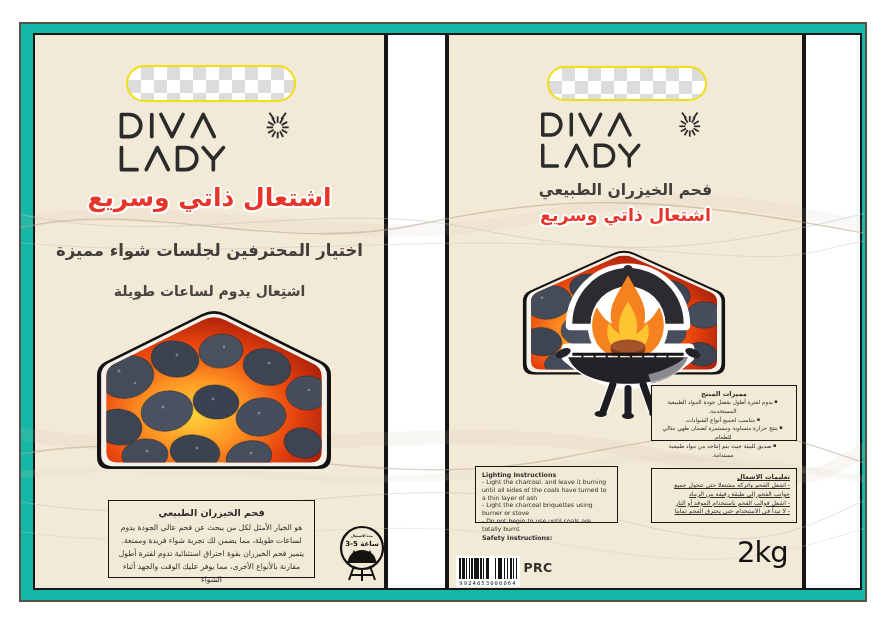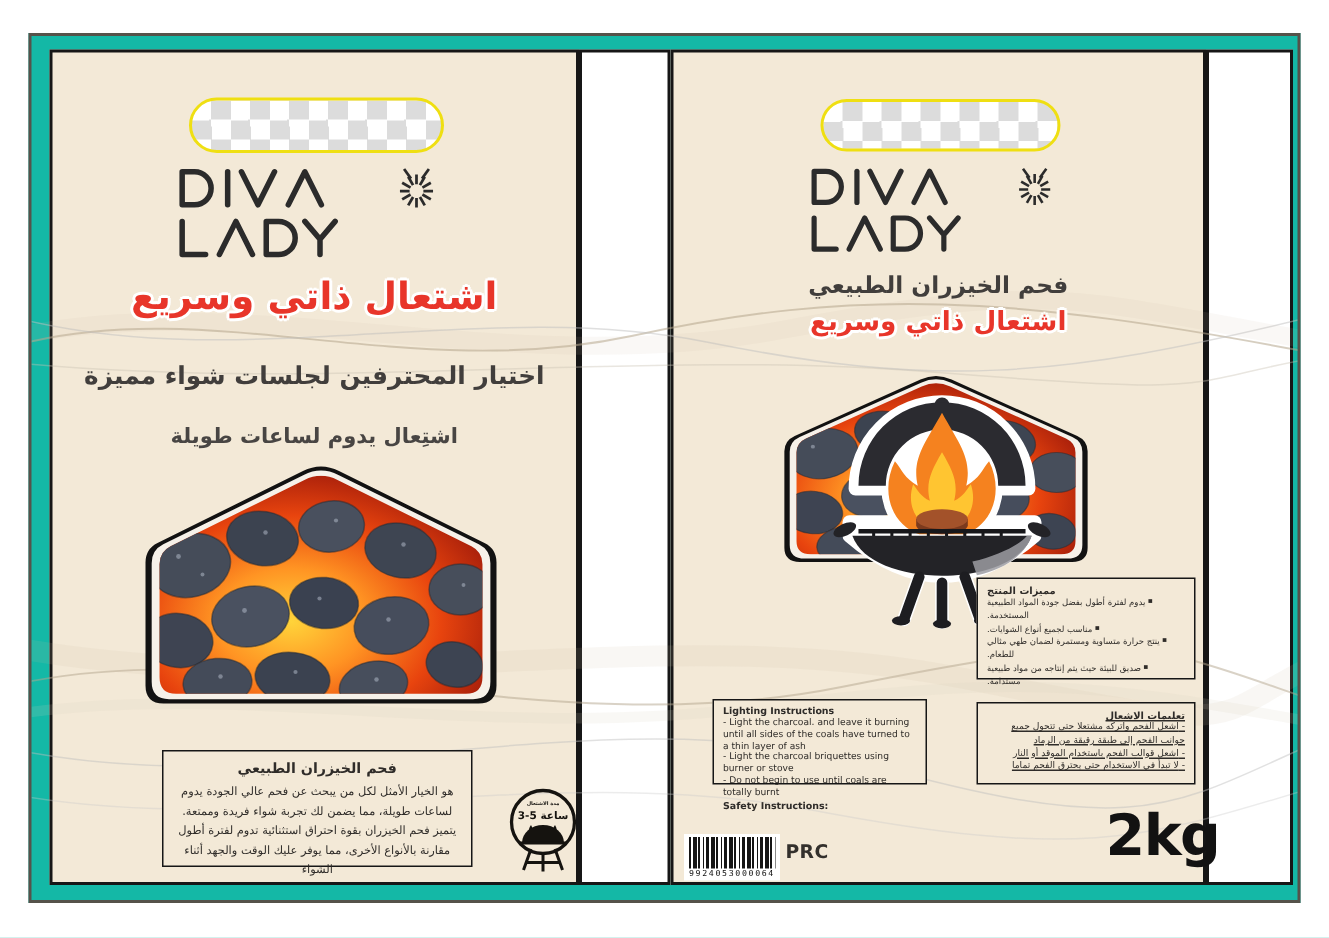--- a/index.html
+++ b/index.html
@@ -30,40 +30,40 @@
   .txtbox{position:absolute;border:1.6px solid #161616;background:#f3e9d7;padding:4px 6px;
           text-align:center;color:#2f2c29;}
   .txtbox .bx-title{font-weight:bold;}
   .list-item{white-space:normal;}
   .dash-list .list-item::before{content:"- ";}
   .sq-list .list-item{padding-right:3px;}
   .sq-list .list-item::before{content:"▪ ";font-size:5px;vertical-align:1px;}
   #desc-box{left:73px;top:465px;width:207px;height:78px;}
   #desc-box .bx-title{font-size:9.5px;margin:2px 0 3px;}
   #desc-box .bx-body{font-size:7.6px;line-height:1.72;font-weight:500;}
-  #features-box{left:202px;top:350px;width:146px;height:68px;text-align:left;}
+  #features-box{left:202px;top:350px;width:146px;height:56px;text-align:center;}
   #features-box .bx-title{font-size:6.6px;}
   #features-box .list-item{font-size:5.7px;line-height:1.55;}
   #instr-ar-box{left:202px;top:433px;width:146px;height:55px;text-align:right;text-decoration:underline;}
   #instr-ar-box .bx-title{font-size:6.6px;font-weight:bold;}
   #instr-ar-box .list-item{font-size:6.1px;line-height:1.45;}
   #instr-en-box{left:26px;top:431px;width:143px;height:57px;text-align:left;direction:ltr;}
   #instr-en-box .bx-title{font-size:6.3px;}
   #instr-en-box .list-item{font-size:6.1px;line-height:1.28;}
   #instr-en-box .bx-footer{font-size:6.3px;font-weight:bold;margin-top:1px;}
   .made-in{position:absolute;left:12px;top:503px;font-size:12.5px;font-weight:600;
            color:#33302c;letter-spacing:.3px;margin-top:22px;}
   .barcode{position:absolute;left:7px;top:521px;width:64px;height:31px;background:#fff;
            padding:2px 3px 1px;}
   .barcode .bars{height:21px;background:repeating-linear-gradient(90deg,
       #151515 0 1.5px,transparent 1.5px 3px,#151515 3px 5.5px,transparent 5.5px 6.5px,
       #151515 6.5px 7.5px,transparent 7.5px 9.5px,#151515 9.5px 10.5px,transparent 10.5px 12px);}
   .barcode .digits{font-family:"DejaVu Sans Mono",monospace;font-size:5.5px;
       letter-spacing:1.1px;text-align:center;color:#111;margin-top:1px;}
-  .weight{position:absolute;left:288px;top:500px;font-size:38px;font-weight:700;
+  .weight{position:absolute;left:288px;top:500px;font-size:29px;font-weight:400;
       color:#121212;letter-spacing:-1px;}
   .cartoon{position:absolute;}
   .badge{position:absolute;left:302px;top:489px;}
 </style>
 </head>
 <body>
 
 <div class="sheet">
  <div class="frame">
 

